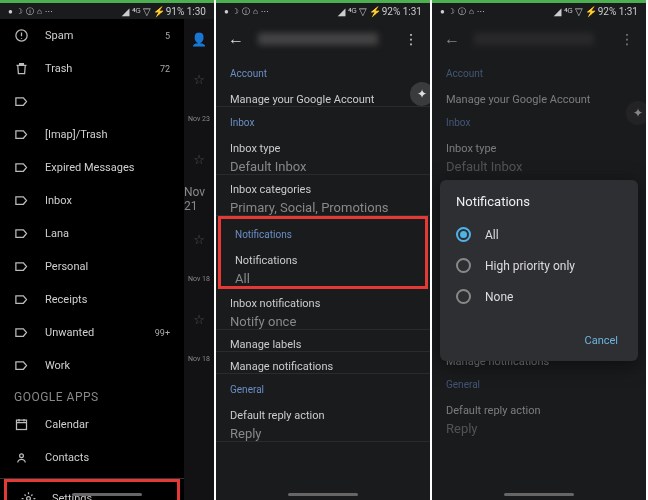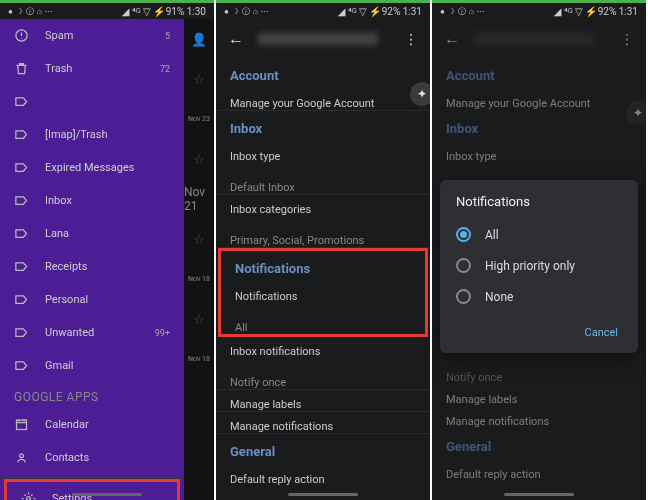--- a/index.html
+++ b/index.html
@@ -2,46 +2,46 @@
 <html><head>
 <meta charset="utf-8">
 <style>
 *{margin:0;padding:0;box-sizing:border-box;font-family:Roboto,Arial,sans-serif}
 body{background:#fff;width:648px;height:500px;display:flex;gap:2px}
 .screen{width:214px;height:500px;background:#1a1b1d;position:relative;overflow:hidden;color:#e0e0e0}
 .topbar{height:3px;background:#4caf50}
 .status{height:16px;display:flex;align-items:center;justify-content:space-between;padding:0 8px;font-size:8px;color:#ccc}
 .status-l,.status-r{display:flex;gap:3px;align-items:center}
 .status-r{font-size:10px}
-.drawer{background:#4c1d95;height:calc(100% - 19px);position:relative}
+.drawer{background:#000000;height:calc(100% - 19px);position:relative}
 .ditem{display:flex;align-items:center;padding:9px 14px;font-size:11px;color:#d0d0d0;gap:16px}
 .ditem .icn{width:15px;height:15px;display:flex;align-items:center;justify-content:center;color:#bbb}
 .ditem .lbl{flex:1}
 .ditem .cnt{font-size:9px;color:#aaa}
 .dhdr{font-size:12px;color:#888;padding:8px 14px 4px;letter-spacing:0.5px}
 .highlight{border:3px solid #e53935;margin:0 4px}
 .content{height:calc(100% - 19px);overflow:hidden}
 .appbar{display:flex;align-items:center;padding:10px 12px;gap:14px}
 .back{color:#ddd;font-size:16px}
 .title-blur{width:120px;height:12px;background:#444;filter:blur(3px);border-radius:2px}
 .menu{margin-left:auto;color:#ddd;font-size:14px}
-.sect{font-size:13px;color:#6b8ec4;padding:10px 14px 6px;font-weight:700}
+.sect{font-size:10px;color:#6b8ec4;padding:10px 14px 6px;font-weight:400}
 .sitem{padding:8px 14px 0;border-bottom:1px solid #2a2b2e}
 .sitem .sl{font-size:11px;color:#ccc}
-.sitem .ss{font-size:11px;color:#888;margin-top:18px}
+.sitem .ss{font-size:13px;color:#888;margin-top:4px}
 .highlight2{border:3px solid #e53935;margin:0 2px}
 .fab{position:absolute;right:-4px;top:82px;width:24px;height:24px;background:#3a3b3d;border-radius:50%;display:flex;align-items:center;justify-content:center;font-size:12px}
 .dimmed{filter:brightness(0.6)}
 .dialog{position:absolute;top:180px;left:8px;right:8px;background:#2e2f33;border-radius:6px;padding:14px 16px 8px;box-shadow:0 4px 20px rgba(0,0,0,0.5)}
 .dtitle{font-size:13px;color:#eee;margin-bottom:10px}
 .ropt{display:flex;align-items:center;gap:14px;padding:8px 0;font-size:12px;color:#ddd}
 .radio{width:15px;height:15px;border:2px solid #888;border-radius:50%;display:flex;align-items:center;justify-content:center}
 .radio.sel{border-color:#4fb3e8}
 .radio.sel::after{content:"";width:7px;height:7px;background:#4fb3e8;border-radius:50%}
-.dactions{text-align:right;margin-top:8px}
+.dactions{text-align:right;margin-top:16px}
 .dbtn{color:#6bb5e0;font-size:11px;padding:6px 4px;display:inline-block}
 .peek{position:absolute;right:0;top:19px;width:30px;height:calc(100% - 19px);background:#121214}
 .peek-item{height:40px;display:flex;align-items:center;justify-content:center;color:#555;font-size:13px}
 .homebar{position:absolute;bottom:4px;left:50%;transform:translateX(-50%);width:70px;height:3px;background:#666;border-radius:2px}
 svg{width:15px;height:15px;fill:currentColor}
 </style>
 </head>
 <body>
 
 <div class="screen">
@@ -125,46 +125,46 @@
           </svg>
         </span>
         <span class="lbl">Lana</span>
       </div>
     <div class="ditem">
         <span class="icn">
           <svg viewBox="0 0 24 24">
             <path d="M3 6h12l5 6-5 6H3V6z" fill="none" stroke="currentColor" stroke-width="2"></path>
           </svg>
         </span>
+        <span class="lbl">Personal</span>
+      </div>
+    <div class="ditem">
+        <span class="icn">
+          <svg viewBox="0 0 24 24">
+            <path d="M3 6h12l5 6-5 6H3V6z" fill="none" stroke="currentColor" stroke-width="2"></path>
+          </svg>
+        </span>
         <span class="lbl">Receipts</span>
-      </div>
-    <div class="ditem">
-        <span class="icn">
-          <svg viewBox="0 0 24 24">
-            <path d="M3 6h12l5 6-5 6H3V6z" fill="none" stroke="currentColor" stroke-width="2"></path>
-          </svg>
-        </span>
-        <span class="lbl">Personal</span>
       </div>
     <div class="ditem">
         <span class="icn">
           <svg viewBox="0 0 24 24">
             <path d="M3 6h12l5 6-5 6H3V6z" fill="none" stroke="currentColor" stroke-width="2"></path>
           </svg>
         </span>
         <span class="lbl">Unwanted</span>
         <span class="cnt">99+</span>
       </div>
     <div class="ditem">
         <span class="icn">
           <svg viewBox="0 0 24 24">
             <path d="M3 6h12l5 6-5 6H3V6z" fill="none" stroke="currentColor" stroke-width="2"></path>
           </svg>
         </span>
-        <span class="lbl">Gmail</span>
+        <span class="lbl">Work</span>
       </div>
     <div class="dhdr">GOOGLE APPS</div>
     <div class="ditem">
         <span class="icn">
           <svg viewBox="0 0 24 24">
             <rect x="4" y="5" width="16" height="15" fill="none" stroke="currentColor" stroke-width="2"></rect>
             <path d="M4 9h16M8 3v4M16 3v4" stroke="currentColor" stroke-width="2"></path>
           </svg>
         </span>
         <span class="lbl">Calendar</span>

